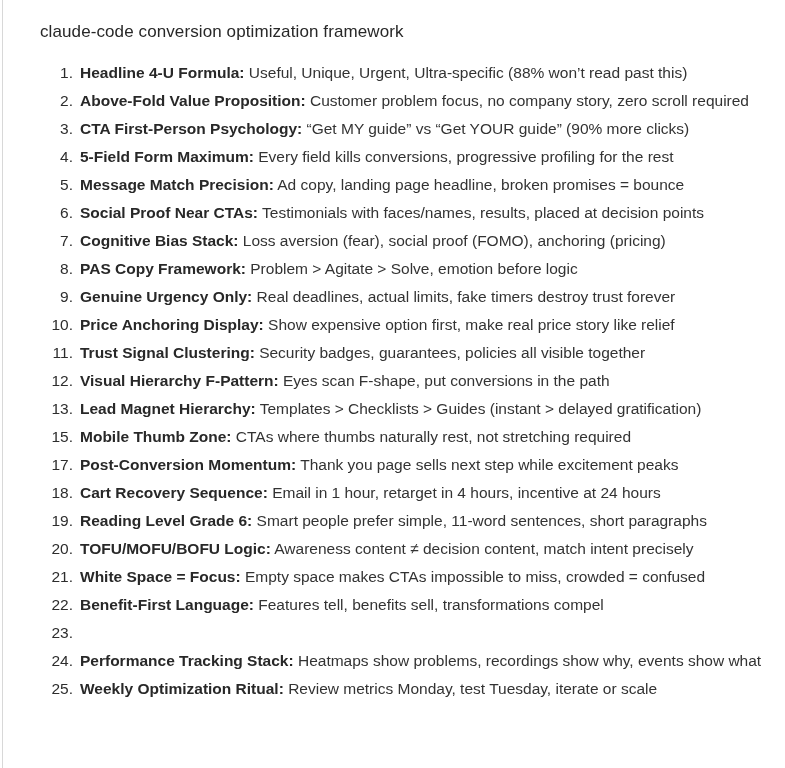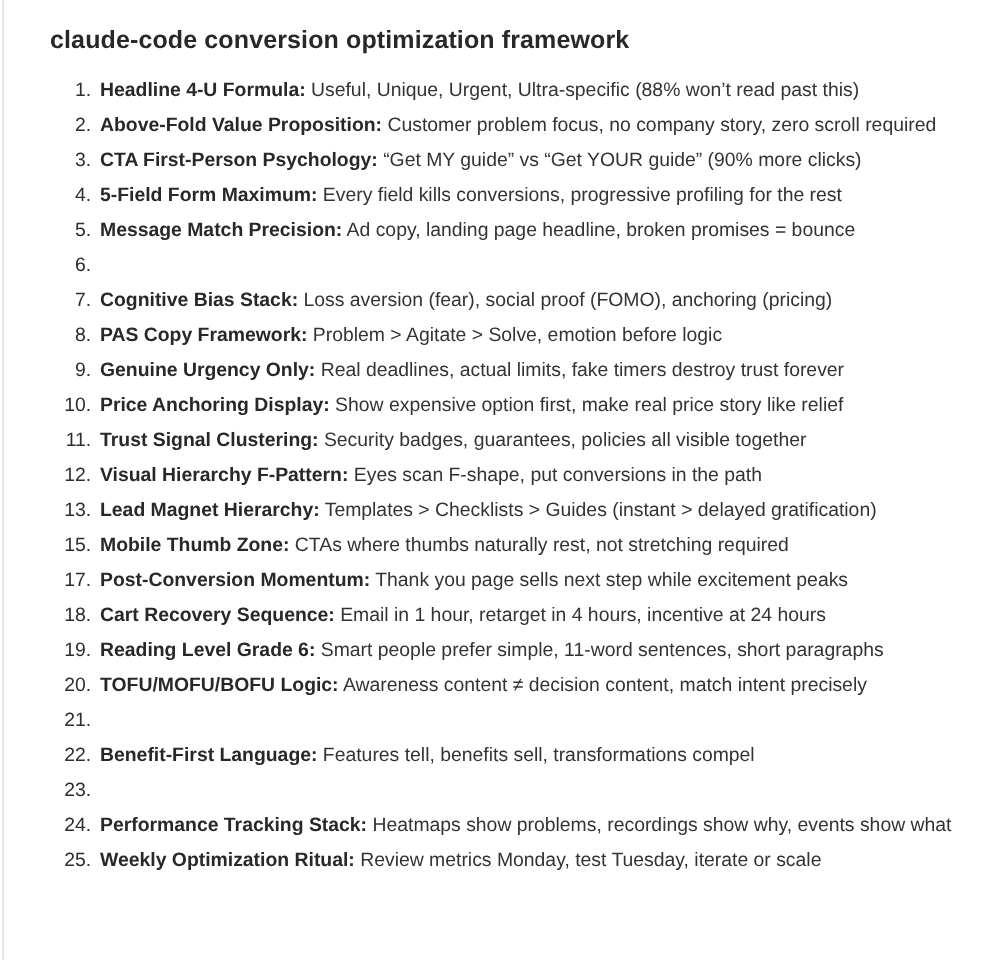--- a/index.html
+++ b/index.html
@@ -22,22 +22,22 @@
     left: 2px;
     top: 0;
     width: 1px;
     height: 768px;
     background: #d8d8d8;
   }
   .doc {
     padding: 22px 10px 0 40px;
   }
   .doc-title {
-    font-size: 20px;
-    font-weight: 700;
+    font-size: 17px;
+    font-weight: 400;
     line-height: 20px;
     color: #282828;
     letter-spacing: 0.1px;
   }
   ol.framework-list {
     list-style: none;
     margin-top: 17px;
   }
   ol.framework-list li {
     display: flex;
@@ -92,20 +92,21 @@
           <span class="item-content"><strong class="item-label">5-Field Form Maximum:</strong> <span class="item-text">Every field kills conversions, progressive profiling for the rest</span></span>
         </li>
 
   <li>
           <span class="item-number">5.</span>
           <span class="item-content"><strong class="item-label">Message Match Precision:</strong> <span class="item-text">Ad copy, landing page headline, broken promises = bounce</span></span>
         </li>
 
   <li>
           <span class="item-number">6.</span>
+          <span class="item-content"><strong class="item-label">Social Proof Near CTAs:</strong> <span class="item-text">Testimonials with faces/names, results, placed at decision points</span></span>
         </li>
 
   <li>
           <span class="item-number">7.</span>
           <span class="item-content"><strong class="item-label">Cognitive Bias Stack:</strong> <span class="item-text">Loss aversion (fear), social proof (FOMO), anchoring (pricing)</span></span>
         </li>
 
   <li>
           <span class="item-number">8.</span>
           <span class="item-content"><strong class="item-label">PAS Copy Framework:</strong> <span class="item-text">Problem &gt; Agitate &gt; Solve, emotion before logic</span></span>
@@ -158,20 +159,21 @@
           <span class="item-content"><strong class="item-label">Reading Level Grade 6:</strong> <span class="item-text">Smart people prefer simple, 11-word sentences, short paragraphs</span></span>
         </li>
 
   <li>
           <span class="item-number">20.</span>
           <span class="item-content"><strong class="item-label">TOFU/MOFU/BOFU Logic:</strong> <span class="item-text">Awareness content ≠ decision content, match intent precisely</span></span>
         </li>
 
   <li>
           <span class="item-number">21.</span>
+          <span class="item-content"><strong class="item-label">White Space = Focus:</strong> <span class="item-text">Empty space makes CTAs impossible to miss, crowded = confused</span></span>
         </li>
 
   <li>
           <span class="item-number">22.</span>
           <span class="item-content"><strong class="item-label">Benefit-First Language:</strong> <span class="item-text">Features tell, benefits sell, transformations compel</span></span>
         </li>
 
   <li>
           <span class="item-number">23.</span>
         </li>

